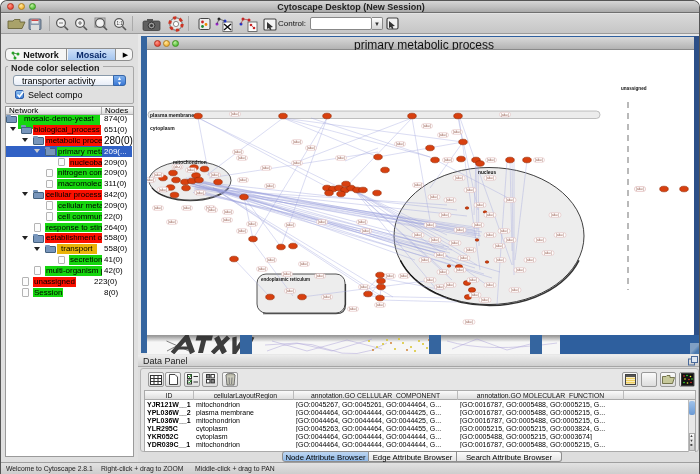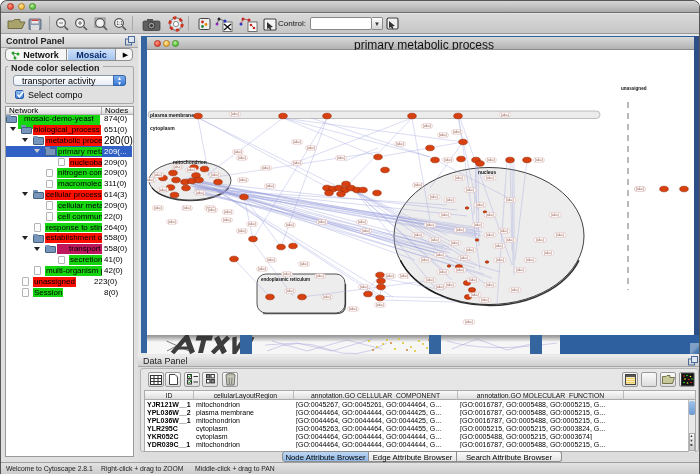--- a/index.html
+++ b/index.html
@@ -59,20 +59,21 @@
 #status{position:absolute;left:0;top:461px;width:700px;height:12px;background:linear-gradient(#e2e2e2,#cdcdcd);border-top:1px solid #9f9f9f;font-size:6.8px;color:#222}
 #status span{position:absolute;top:2px}
 .icon{position:absolute}
 </style></head>
 <body>
 <div id="win">
   <div id="titlebar">
     <div class="light" style="left:6px;background:radial-gradient(circle at 35% 30%,#ff9a8a,#ee4b3a 70%);border:0.5px solid #b03020"></div>
     <div class="light" style="left:17px;background:radial-gradient(circle at 35% 30%,#ffe9a0,#f5b63a 70%);border:0.5px solid #b08020"></div>
     <div class="light" style="left:28px;background:radial-gradient(circle at 35% 30%,#c0f0a0,#57c43e 70%);border:0.5px solid #409020"></div>
+    <div id="titletext">Cytoscape Desktop (New Session)</div>
   </div>
   <div id="toolbar">
     <svg class="icon" style="left:4px;top:1px" width="300" height="18" viewBox="0 0 300 18">
 
       <path d="M3 6 L8 6 L9.5 4.5 L15 4.5 L15 7 L20 7 L17 13.5 L3 13.5 Z" fill="#a9a26a" stroke="#5f5a30" stroke-width="0.8"></path>
 
       <rect x="24" y="4" width="12" height="10.5" rx="1" fill="#8b9aae" stroke="#4a5a70" stroke-width="0.8"></rect>
       <rect x="26.5" y="4.5" width="7" height="4" fill="#e8e8e8"></rect>
         <rect x="26.5" y="4.5" width="7" height="1.4" fill="#c33"></rect>
       <rect x="26" y="10" width="8" height="5" fill="#dcdcdc"></rect>
@@ -135,27 +136,20 @@
     <div id="searchlbl">Control:</div>
     <div id="searchbox"></div>
     <div id="searcharrow">▼</div>
     <svg class="icon" style="left:385px;top:3px" width="14" height="14" viewBox="0 0 14 14">
         <rect x="1" y="1" width="11" height="11" rx="1.5" fill="#f0f0f0" stroke="#444" stroke-width="1.2"></rect>
         <path d="M3 4 L9 9 L6.5 9.3 L7.5 11.5 L6 12 L5 10 L3 11 Z" fill="#333"></path>
       </svg>
   </div>
 
   <div id="cp">
-    <div id="cphead">
-        <div class="t">Control Panel</div>
-      <svg style="position:absolute;right:3px;top:2px" width="10" height="10" viewBox="0 0 10 10">
-          <rect x="0.5" y="3" width="6" height="6" fill="none" stroke="#4a6a9a" stroke-width="1"></rect>
-          <rect x="3.5" y="0.5" width="6" height="6" fill="#dde6f2" stroke="#4a6a9a" stroke-width="1"></rect>
-        </svg>
-    </div>
     <div id="cptabs">
       <div id="tabnet"><svg style="position:absolute;left:5px;top:2px" width="9" height="9" viewBox="0 0 9 9">
             <circle cx="2" cy="2" r="1.5" fill="#2a2"></circle>
             <circle cx="7" cy="3" r="1.5" fill="#2a2"></circle>
             <circle cx="4" cy="7" r="1.5" fill="#2a2"></circle>
             <line x1="2" y1="2" x2="7" y2="3" stroke="#383" stroke-width="0.8"></line>
             <line x1="2" y1="2" x2="4" y2="7" stroke="#383" stroke-width="0.8"></line>
           </svg><span style="margin-left:10px">Network</span></div>
       <div id="tabmos">Mosaic</div>
       <div id="tabarr">▶</div>
@@ -199,39 +193,39 @@
 <div style="position:absolute;left:40px;top:166.8px;width:6.5px;height:8.5px;background:#fcfcfc;border:0.5px solid #b4b4b4;border-radius:1px"></div>
 <div style="position:absolute;left:51px;top:166.3px;height:9.8px;line-height:9.8px;background:#15d60e;color:#000;font-size:8px;padding:0 1px;white-space:nowrap;max-width:45px;overflow:hidden">nitrogen compo</div>
 <div style="position:absolute;left:98px;top:166.3px;height:9.8px;line-height:9.8px;color:#000;font-size:8px">209(0)</div>
 <div style="position:absolute;left:40px;top:177.6px;width:6.5px;height:8.5px;background:#fcfcfc;border:0.5px solid #b4b4b4;border-radius:1px"></div>
 <div style="position:absolute;left:51px;top:177.2px;height:9.8px;line-height:9.8px;background:#15d60e;color:#000;font-size:8px;padding:0 1px;white-space:nowrap;max-width:45px;overflow:hidden">macromolecule</div>
 <div style="position:absolute;left:98px;top:177.2px;height:9.8px;line-height:9.8px;color:#000;font-size:8px">311(0)</div>
 <div style="position:absolute;left:16px;top:190.4px;width:0;height:0;border-left:3px solid transparent;border-right:3px solid transparent;border-top:4.2px solid #222"></div>
 <div style="position:absolute;left:27px;top:189.6px;width:11px;height:7.5px;background:#7795bb;border:0.5px solid #44617f;border-radius:1px"></div>
 <div style="position:absolute;left:27px;top:188.4px;width:5px;height:2px;background:#7795bb;border-radius:1px 1px 0 0"></div>
 <div style="position:absolute;left:39px;top:188.0px;height:9.8px;line-height:9.8px;background:#fb1000;color:#000;font-size:8px;padding:0 1px;white-space:nowrap;max-width:57px;overflow:hidden">cellular process</div>
-<div style="position:absolute;left:98px;top:188.0px;height:9.8px;line-height:9.8px;color:#000;font-size:8px">614(3)</div>
+<div style="position:absolute;left:98px;top:188.0px;height:9.8px;line-height:9.8px;color:#000;font-size:8px">842(0)</div>
 <div style="position:absolute;left:40px;top:199.3px;width:6.5px;height:8.5px;background:#fcfcfc;border:0.5px solid #b4b4b4;border-radius:1px"></div>
 <div style="position:absolute;left:51px;top:198.9px;height:9.8px;line-height:9.8px;background:#15d60e;color:#000;font-size:8px;padding:0 1px;white-space:nowrap;max-width:45px;overflow:hidden">cellular metabo</div>
 <div style="position:absolute;left:98px;top:198.9px;height:9.8px;line-height:9.8px;color:#000;font-size:8px">209(0)</div>
 <div style="position:absolute;left:40px;top:210.1px;width:6.5px;height:8.5px;background:#fcfcfc;border:0.5px solid #b4b4b4;border-radius:1px"></div>
 <div style="position:absolute;left:51px;top:209.7px;height:9.8px;line-height:9.8px;background:#15d60e;color:#000;font-size:8px;padding:0 1px;white-space:nowrap;max-width:45px;overflow:hidden">cell communicat</div>
 <div style="position:absolute;left:98px;top:209.7px;height:9.8px;line-height:9.8px;color:#000;font-size:8px">22(0)</div>
 <div style="position:absolute;left:28px;top:221.0px;width:6.5px;height:8.5px;background:#fcfcfc;border:0.5px solid #b4b4b4;border-radius:1px"></div>
 <div style="position:absolute;left:39px;top:220.6px;height:9.8px;line-height:9.8px;background:#15d60e;color:#000;font-size:8px;padding:0 1px;white-space:nowrap;max-width:57px;overflow:hidden">response to stimulu</div>
 <div style="position:absolute;left:98px;top:220.6px;height:9.8px;line-height:9.8px;color:#000;font-size:8px">264(0)</div>
 <div style="position:absolute;left:16px;top:233.8px;width:0;height:0;border-left:3px solid transparent;border-right:3px solid transparent;border-top:4.2px solid #222"></div>
 <div style="position:absolute;left:27px;top:233.0px;width:11px;height:7.5px;background:#7795bb;border:0.5px solid #44617f;border-radius:1px"></div>
 <div style="position:absolute;left:27px;top:231.8px;width:5px;height:2px;background:#7795bb;border-radius:1px 1px 0 0"></div>
 <div style="position:absolute;left:39px;top:231.4px;height:9.8px;line-height:9.8px;background:#fb1000;color:#000;font-size:8px;padding:0 1px;white-space:nowrap;max-width:57px;overflow:hidden">establishment of lo</div>
 <div style="position:absolute;left:98px;top:231.4px;height:9.8px;line-height:9.8px;color:#000;font-size:8px">558(0)</div>
 <div style="position:absolute;left:28px;top:244.7px;width:0;height:0;border-left:3px solid transparent;border-right:3px solid transparent;border-top:4.2px solid #222"></div>
 <div style="position:absolute;left:39px;top:243.9px;width:11px;height:7.5px;background:#7795bb;border:0.5px solid #44617f;border-radius:1px"></div>
 <div style="position:absolute;left:39px;top:242.7px;width:5px;height:2px;background:#7795bb;border-radius:1px 1px 0 0"></div>
-<div style="position:absolute;left:51px;top:242.3px;height:9.8px;line-height:9.8px;background:#be185d;color:#000;font-size:8px;padding:0 12px;white-space:nowrap;max-width:45px;overflow:hidden">transport</div>
+<div style="position:absolute;left:51px;top:242.3px;height:9.8px;line-height:9.8px;background:#eab308;color:#000;font-size:8px;padding:0 4px;white-space:nowrap;max-width:45px;overflow:hidden">transport</div>
 <div style="position:absolute;left:98px;top:242.3px;height:9.8px;line-height:9.8px;color:#000;font-size:8px">558(0)</div>
 <div style="position:absolute;left:52px;top:253.5px;width:6.5px;height:8.5px;background:#fcfcfc;border:0.5px solid #b4b4b4;border-radius:1px"></div>
 <div style="position:absolute;left:63px;top:253.1px;height:9.8px;line-height:9.8px;background:#15d60e;color:#000;font-size:8px;padding:0 1px;white-space:nowrap;max-width:33px;overflow:hidden">secretion</div>
 <div style="position:absolute;left:98px;top:253.1px;height:9.8px;line-height:9.8px;color:#000;font-size:8px">41(0)</div>
 <div style="position:absolute;left:28px;top:264.4px;width:6.5px;height:8.5px;background:#fcfcfc;border:0.5px solid #b4b4b4;border-radius:1px"></div>
 <div style="position:absolute;left:39px;top:264.0px;height:9.8px;line-height:9.8px;background:#15d60e;color:#000;font-size:8px;padding:0 1px;white-space:nowrap;max-width:57px;overflow:hidden">multi-organism pro</div>
 <div style="position:absolute;left:98px;top:264.0px;height:9.8px;line-height:9.8px;color:#000;font-size:8px">42(0)</div>
 <div style="position:absolute;left:16px;top:275.2px;width:6.5px;height:8.5px;background:#fcfcfc;border:0.5px solid #b4b4b4;border-radius:1px"></div>
 <div style="position:absolute;left:27px;top:274.9px;height:9.8px;line-height:9.8px;background:#fb1000;color:#000;font-size:8px;padding:0 1px;white-space:nowrap;max-width:69px;overflow:hidden">unassigned</div>
 <div style="position:absolute;left:88px;top:274.9px;height:9.8px;line-height:9.8px;color:#000;font-size:8px">223(0)</div>

